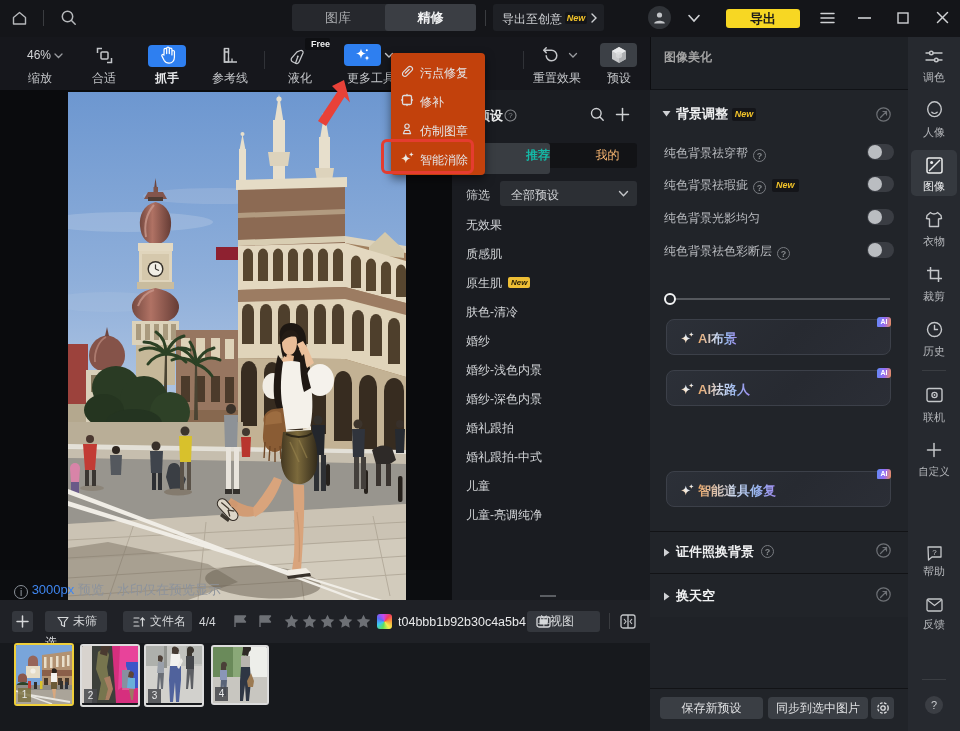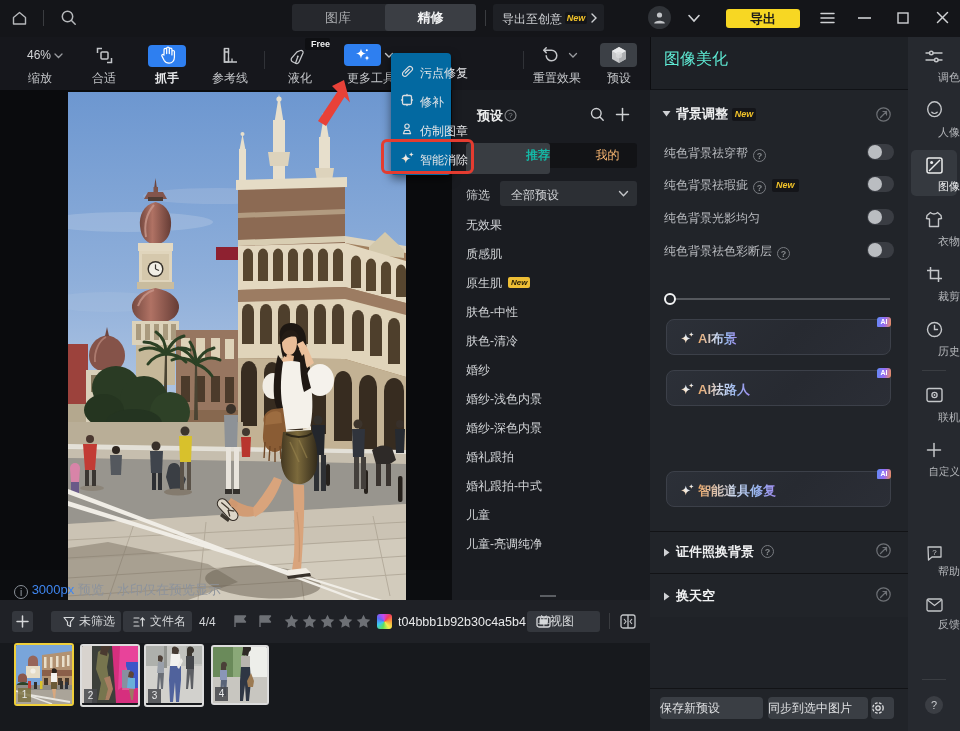--- a/index.html
+++ b/index.html
@@ -25,22 +25,22 @@
 .pi{height:29px;line-height:29px;font-size:12px;color:#d2d4d7;white-space:nowrap}
 .nbadge{display:inline-block;margin-left:6px;padding:0 3px;height:11px;line-height:11px;background:#eebe35;border-radius:2px;color:#221a05;font-size:8px;font-weight:bold;font-style:italic;vertical-align:2px}
 .rrow{position:absolute;left:14px;right:14px;height:16px;font-size:12px;color:#babcc0}
 .toggle{position:absolute;right:0;top:-1px;width:27px;height:16px;background:#3a3d43;border-radius:8px}
 .toggle:before{content:"";position:absolute;left:1px;top:1px;width:14px;height:14px;border-radius:50%;background:#babdc1}
 .qm{display:inline-block;width:13px;height:13px;border:1px solid #787b80;border-radius:50%;color:#85888c;font-size:9px;text-align:center;line-height:13px;vertical-align:-2px;margin-left:5px;font-weight:bold}
 .aibtn{position:absolute;left:16px;width:225px;height:36px;background:linear-gradient(135deg,#2c3038 0%,#272a31 55%,#2b2e36 100%);border:1px solid #3c4049;border-radius:8px}
 .aibadge{position:absolute;right:-1px;top:-3px;width:14px;height:10px;border-radius:3px 3px 3px 1px;background:linear-gradient(100deg,#5f8cf7 0%,#9a6cf2 55%,#ef8f53 100%);color:#fff;font-size:7px;font-weight:bold;text-align:center;line-height:10px}
 .ailabel{position:absolute;left:31px;top:10px;font-size:13px;font-weight:bold;background:linear-gradient(90deg,#eaa869 0%,#cdd9ee 45%,#96b4ee 75%,#a08cee 100%);-webkit-background-clip:text;background-clip:text;color:transparent}
 .resetic{position:absolute;width:15px;height:15px}
-.sbitem{position:absolute;left:0;width:52px;text-align:right;font-size:11px;color:#b4b6ba}
-.gbtn{position:absolute;top:607px;height:22px;background:#3a3e44;border-radius:4px;font-size:12px;color:#dfe0e2;line-height:22px}
+.sbitem{position:absolute;left:0;width:52px;text-align:center;font-size:11px;color:#b4b6ba}
+.gbtn{position:absolute;top:607px;height:22px;background:#3a3e44;border-radius:4px;font-size:12px;color:#dfe0e2;text-align:center;line-height:22px}
 .bbtn{position:absolute;top:11px;height:21px;background:#34373d;border-radius:3px;font-size:12px;color:#d6d8da;line-height:21px}
 .star{position:absolute;top:13px;width:17px;height:17px}
 .thumb{position:absolute;top:1px;width:60px;height:63px;border:2px solid #dcdcdc;border-radius:3px;overflow:hidden}
 .tnum{position:absolute;left:2px;bottom:2px;min-width:13px;height:14px;padding:0 2px;background:rgba(70,72,76,.85);color:#e8e9ea;font-size:10px;text-align:center;line-height:14px}
 .mitem{position:absolute;left:10px;font-size:12px;color:#e4e5e7;white-space:nowrap}
 </style></head>
 <body>
 <div id="app">
   <div id="titlebar">
     <svg class="abs" style="left:11px;top:10px" width="17" height="17" viewBox="0 0 17 17">
@@ -141,21 +141,21 @@
     <div class="abs" style="left:600px;top:6px;width:37px;height:24px;background:#3c4046;border-radius:4px"></div>
     <svg class="abs" style="left:609px;top:8px" width="20" height="20" viewBox="0 0 20 20">
         <path d="M10 2 L17 6 V14 L10 18 L3 14 V6 Z" fill="#c8c9cb"></path>
         <path d="M10 2 L17 6 L10 10 L3 6 Z" fill="#e9eaec"></path>
         <path d="M10 10 L17 6 V14 L10 18 Z" fill="#aeb0b3"></path>
         <circle cx="10" cy="10" r="3.2" fill="#d8d9db" opacity=".8"></circle>
       </svg>
     <div class="abs" style="left:607px;top:33px;font-size:12px;color:#c4c6c9">预设</div>
   </div>
   <div id="rp-head">
-    <div class="abs" style="left:13px;top:12px;font-size:16px;font-weight:normal;color:#5eead4">图像美化</div>
+    <div class="abs" style="left:13px;top:12px;font-size:12px;font-weight:bold;color:#a3a3a3">图像美化</div>
   </div>
   <div id="canvas">
     <svg class="abs" style="left:68px;top:2px" width="338" height="508" viewBox="0 0 338 508">
       <defs>
         <linearGradient id="sky" x1="0" y1="0" x2="0" y2="1">
           <stop offset="0" stop-color="#6d97d0"></stop>
             <stop offset=".5" stop-color="#8fafda"></stop>
             <stop offset="1" stop-color="#c2d2e8"></stop>
         </linearGradient>
         <linearGradient id="dome" x1="0" y1="0" x2="1" y2="0">
@@ -462,21 +462,20 @@
     <div class="abs" style="left:14px;top:97px;font-size:12px;color:#c9cbce">筛选</div>
     <div class="abs" style="left:48px;top:91px;width:137px;height:25px;background:#2c2f34;border-radius:3px"></div>
     <div class="abs" style="left:59px;top:97px;font-size:12px;color:#d4d6d9">全部预设</div>
     <svg class="abs" style="left:166px;top:100px" width="11" height="8" viewBox="0 0 11 8">
         <path d="M1.5 1.5 L5.5 5.8 L9.5 1.5" fill="none" stroke="#c4c6c9" stroke-width="1.4" stroke-linecap="round"></path>
       </svg>
     <div class="abs preset-list" style="left:14px;top:121px;width:170px">
       <div class="pi">无效果</div>
         <div class="pi">质感肌</div>
       <div class="pi">原生肌<span class="nbadge">New</span></div>
-      <div class="pi">肤色-中性</div>
         <div class="pi">肤色-清冷</div>
         <div class="pi">婚纱</div>
       <div class="pi">婚纱-浅色内景</div>
         <div class="pi">婚纱-深色内景</div>
         <div class="pi">婚礼跟拍</div>
       <div class="pi">婚礼跟拍-中式</div>
         <div class="pi">儿童</div>
         <div class="pi">儿童-亮调纯净</div>
     </div>
     <div class="abs" style="left:88px;top:505px;width:16px;height:2px;background:#5b5e63"></div>
@@ -619,21 +618,21 @@
     <div class="abs" style="left:14px;top:642px;width:24px;height:1px;background:#3a3d42"></div>
     <div class="abs" style="left:17px;top:659px;width:18px;height:18px;background:#3b3e44;border-radius:50%;color:#c9cbce;font-size:11px;text-align:center;line-height:18px">?</div>
   </div>
   <div id="bottombar">
     <div class="bbtn" style="left:12px;width:21px"><svg style="margin:4px" width="13" height="13" viewBox="0 0 13 13">
           <g stroke="#d6d8da" stroke-width="1.5" stroke-linecap="round">
             <line x1="6.5" y1="1" x2="6.5" y2="12"></line>
             <line x1="1" y1="6.5" x2="12" y2="6.5"></line>
           </g>
         </svg></div>
-    <div class="bbtn" style="left:51px;width:70px"><svg style="position:absolute;left:12px;top:5px" width="12" height="12" viewBox="0 0 12 12">
+    <div class="bbtn" style="left:45px;width:62px"><svg style="position:absolute;left:12px;top:5px" width="12" height="12" viewBox="0 0 12 12">
           <path d="M1 1.5 H11 L7.5 6 V10.5 L4.5 9 V6 Z" fill="none" stroke="#d6d8da" stroke-width="1.2" stroke-linejoin="round"></path>
         </svg><span style="margin-left:28px">未筛选</span></div>
     <div class="bbtn" style="left:123px;width:69px"><svg style="position:absolute;left:10px;top:5px" width="13" height="12" viewBox="0 0 13 12">
           <g stroke="#d6d8da" stroke-width="1.2" stroke-linecap="round">
             <line x1="1" y1="2" x2="6" y2="2"></line>
             <line x1="1" y1="6" x2="5" y2="6"></line>
             <line x1="1" y1="10" x2="6" y2="10"></line>
             <path d="M9.5 10 V2 M7.7 3.8 L9.5 1.8 L11.3 3.8" fill="none"></path>
           </g>
         </svg><span style="margin-left:27px">文件名</span></div>
@@ -667,21 +666,21 @@
           <rect x="1" y="1" width="13" height="10" rx="2" fill="none" stroke="#d6d8da" stroke-width="1.3"></rect>
           <rect x="3.5" y="3.5" width="8" height="5" fill="#d6d8da"></rect>
         </svg><span style="margin-left:11px">单视图</span></div>
     <div class="abs" style="left:609px;top:13px;width:1px;height:16px;background:#3a3c40"></div>
     <div class="bbtn" style="left:617px;width:22px;background:transparent"><svg style="margin:3px" width="16" height="15" viewBox="0 0 16 15">
           <rect x="1" y="1" width="14" height="13" rx="2" fill="none" stroke="#c4c6c9" stroke-width="1.3"></rect>
           <line x1="8" y1="1" x2="8" y2="14" stroke="#c4c6c9" stroke-width="1.3"></line>
           <path d="M4 5 L6 7.5 L4 10 M12 5 L10 7.5 L12 10" fill="none" stroke="#c4c6c9" stroke-width="1.1"></path>
         </svg></div>
   </div>
-  <div id="menu" class="abs" style="left:391px;top:53px;width:60px;height:122px;background:#0369a1;border-radius:4px;box-shadow:0 4px 10px rgba(0,0,0,.5);z-index:40">
+  <div id="menu" class="abs" style="left:391px;top:53px;width:94px;height:122px;background:#c2410c;border-radius:4px;box-shadow:0 4px 10px rgba(0,0,0,.5);z-index:40">
     <svg class="abs" style="left:9px;top:11px" width="14" height="14" viewBox="0 0 14 14">
         <g fill="none" stroke="#dcdde0" stroke-width="1.2">
           <path d="M3.2 8.2 L8.2 3.2 a2.47 2.47 0 0 1 3.5 3.5 L6.7 11.7 a2.47 2.47 0 0 1 -3.5 -3.5 Z"></path>
           <line x1="5" y1="9.5" x2="9.5" y2="5"></line>
         </g>
       </svg>
     <div class="mitem" style="left:29px;top:12px">污点修复</div>
     <svg class="abs" style="left:9px;top:40px" width="14" height="14" viewBox="0 0 14 14">
         <g fill="none" stroke="#dcdde0" stroke-width="1.3">
           <path d="M4 2.5 h6 a1.5 1.5 0 0 1 1.5 1.5 v6 a1.5 1.5 0 0 1 -1.5 1.5 h-6 a1.5 1.5 0 0 1 -1.5 -1.5 v-6 a1.5 1.5 0 0 1 1.5 -1.5 Z"></path>

